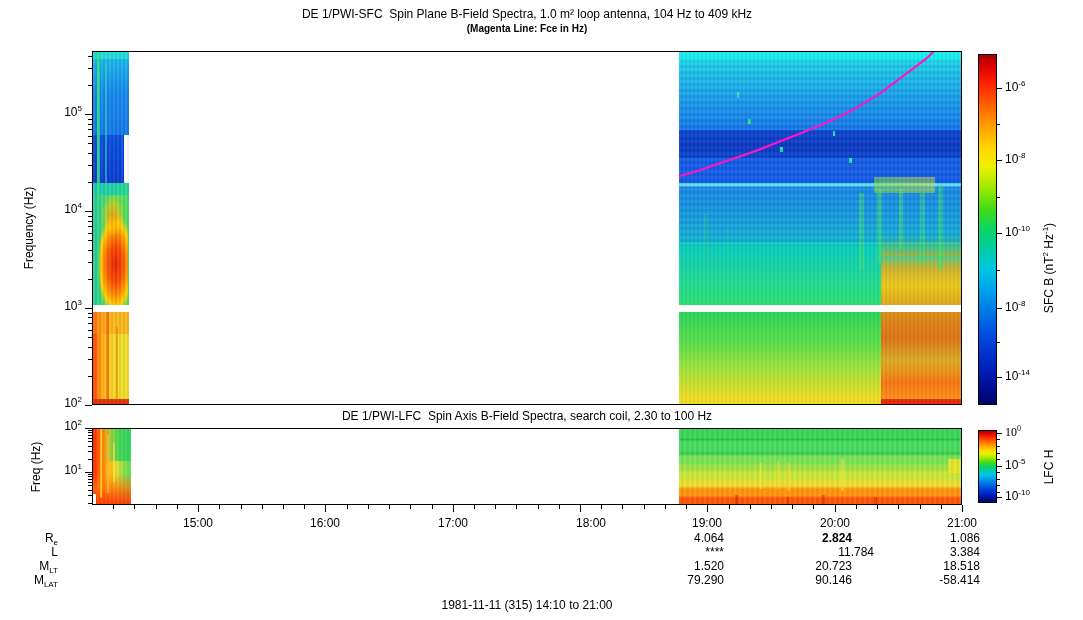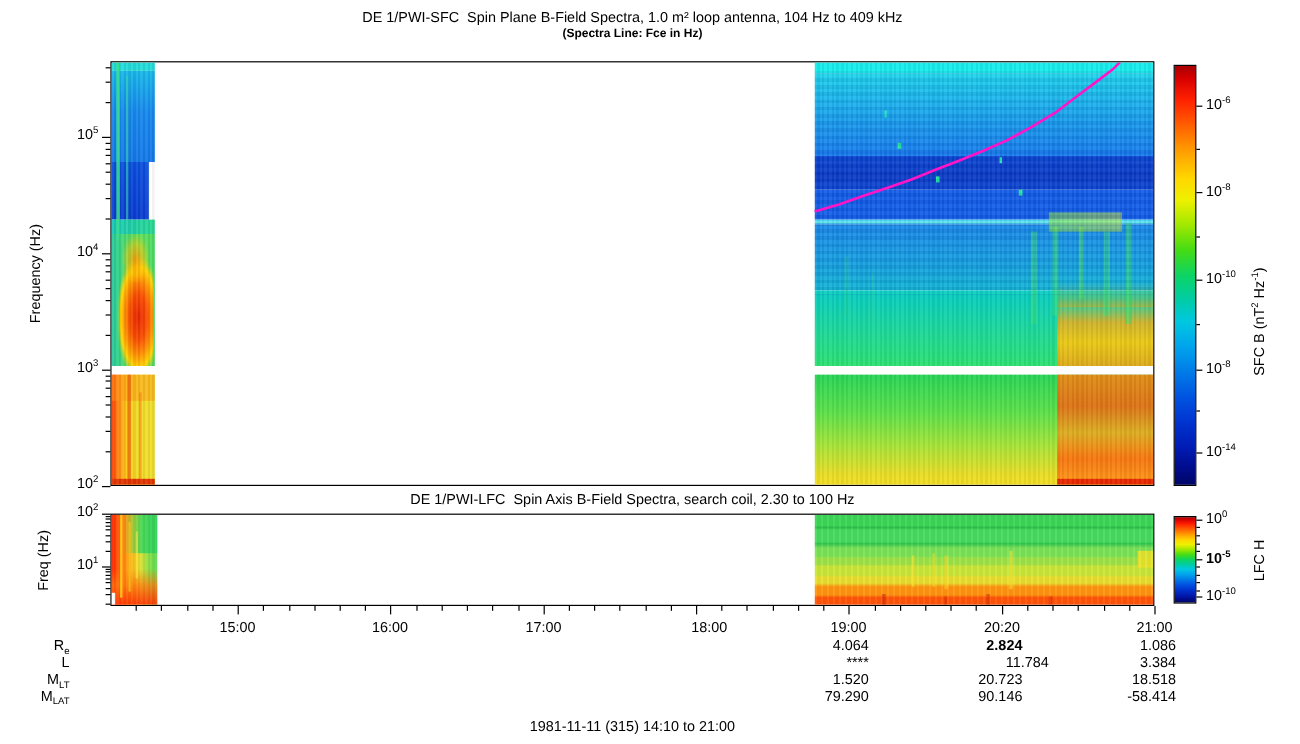--- a/index.html
+++ b/index.html
@@ -34,21 +34,21 @@
   .eph-val{position:absolute;width:90px;text-align:right;font-size:12px;}
   sup{font-size:8px;vertical-align:baseline;position:relative;top:-5px;}
   sub{font-size:8px;vertical-align:baseline;position:relative;top:3px;}
 </style>
 </head>
 <body>
 
 <div class="figure" id="fig">
 
   <div class="chart-title">DE 1/PWI-SFC  Spin Plane B-Field Spectra, 1.0 m² loop antenna, 104 Hz to 409 kHz</div>
-  <div class="chart-subtitle">(Spectra Line: Fce in Hz)</div>
+  <div class="chart-subtitle">(Magenta Line: Fce in Hz)</div>
 
   <div class="rot ylabel-top">Frequency (Hz)</div>
   <div class="panel panel-top">
     <div class="layers" id="top-layers">
         <div class="layer" style="left: 0%; top: 0%; width: 4.14%; height: 2%; background: rgb(34, 220, 216);"></div>
         <div class="layer" style="left: 0%; top: 2%; width: 4.14%; height: 21.7%; background: linear-gradient(rgb(24, 184, 232) 0%, rgb(22, 136, 236) 45%, rgb(20, 120, 232) 100%);"></div>
         <div class="layer" style="left: 0%; top: 23.7%; width: 3.56%; height: 13.6%; background: linear-gradient(rgb(10, 80, 220) 0%, rgb(10, 60, 208) 100%);"></div>
         <div class="layer" style="left: 0%; top: 37.3%; width: 4.14%; height: 3.4%; background: linear-gradient(90deg, rgb(24, 200, 184) 0%, rgb(40, 216, 144) 100%);"></div>
         <div class="layer" style="left: 0%; top: 40.7%; width: 4.14%; height: 31.05%; background: linear-gradient(90deg, rgb(40, 200, 160) 0%, rgb(72, 216, 112) 28%, rgb(102, 222, 85) 60%, rgb(74, 220, 98) 100%);"></div>
         <div class="layer" style="left: 0.6%; top: 42%; width: 3.4%; height: 30.5%; background: radial-gradient(62% 48% at 58% 60%, rgb(232, 36, 0) 0%, rgb(250, 78, 0) 38%, rgb(255, 144, 0) 62%, rgb(255, 210, 0) 82%, rgba(255, 214, 0, 0) 100%);"></div>
@@ -187,21 +187,21 @@
     <div class="xlab" style="left: 176px; top: 516px; width: 44px;">15:00</div>
     <div class="tick" style="left: 325px; top: 505px; width: 1px; height: 7px;"></div>
     <div class="xlab" style="left: 303px; top: 516px; width: 44px;">16:00</div>
     <div class="tick" style="left: 453px; top: 505px; width: 1px; height: 7px;"></div>
     <div class="xlab" style="left: 431px; top: 516px; width: 44px;">17:00</div>
     <div class="tick" style="left: 580px; top: 505px; width: 1px; height: 7px;"></div>
     <div class="xlab" style="left: 558px; top: 516px; width: 44px; margin-left: 11px;">18:00</div>
     <div class="tick" style="left: 707px; top: 505px; width: 1px; height: 7px;"></div>
     <div class="xlab" style="left: 685px; top: 516px; width: 44px;">19:00</div>
     <div class="tick" style="left: 835px; top: 505px; width: 1px; height: 7px;"></div>
-    <div class="xlab" style="left: 813px; top: 516px; width: 44px;">20:20</div>
+    <div class="xlab" style="left: 813px; top: 516px; width: 44px;">20:00</div>
     <div class="tick" style="left: 962px; top: 505px; width: 1px; height: 7px;"></div>
     <div class="xlab" style="left: 940px; top: 516px; width: 44px;">21:00</div>
     <div class="tick" style="left: 113px; top: 505px; width: 1px; height: 4px;"></div>
     <div class="tick" style="left: 134px; top: 505px; width: 1px; height: 4px;"></div>
     <div class="tick" style="left: 156px; top: 505px; width: 1px; height: 4px;"></div>
     <div class="tick" style="left: 177px; top: 505px; width: 1px; height: 4px;"></div>
     <div class="tick" style="left: 219px; top: 505px; width: 1px; height: 4px;"></div>
     <div class="tick" style="left: 241px; top: 505px; width: 1px; height: 4px;"></div>
     <div class="tick" style="left: 262px; top: 505px; width: 1px; height: 4px;"></div>
     <div class="tick" style="left: 283px; top: 505px; width: 1px; height: 4px;"></div>
@@ -239,23 +239,23 @@
     <div class="cblab" style="left: 1005px; top: 225px; width: 44px;">10<sup>-10</sup></div>
     <div class="tick" style="left: 997px; top: 308px; width: 5px; height: 1px;"></div>
     <div class="cblab" style="left: 1005px; top: 300px; width: 44px;">10<sup>-8</sup></div>
     <div class="tick" style="left: 997px; top: 377px; width: 5px; height: 1px;"></div>
     <div class="cblab" style="left: 1005px; top: 369px; width: 44px;">10<sup>-14</sup></div>
     <div class="tick" style="left: 997px; top: 124px; width: 3px; height: 1px;"></div>
     <div class="tick" style="left: 997px; top: 197px; width: 3px; height: 1px;"></div>
     <div class="tick" style="left: 997px; top: 270px; width: 3px; height: 1px;"></div>
     <div class="tick" style="left: 997px; top: 342px; width: 3px; height: 1px;"></div>
     <div class="tick" style="left: 997px; top: 433px; width: 5px; height: 1px;"></div>
-    <div class="cblab" style="left: 1005px; top: 425px; width: 44px;">10<sup>0</sup></div>
+    <div class="cblab" style="left: 1005px; top: 425px; width: 44px; font-family: Liberation Serif, serif;">10<sup>0</sup></div>
     <div class="tick" style="left: 997px; top: 466px; width: 5px; height: 1px;"></div>
-    <div class="cblab" style="left: 1005px; top: 458px; width: 44px; font-weight: bold;">10<sup>-5</sup></div>
+    <div class="cblab" style="left: 1005px; top: 458px; width: 44px;">10<sup>-5</sup></div>
     <div class="tick" style="left: 997px; top: 497px; width: 5px; height: 1px;"></div>
     <div class="cblab" style="left: 1005px; top: 489px; width: 44px;">10<sup>-10</sup></div>
     <div class="tick" style="left: 997px; top: 439px; width: 3px; height: 1px;"></div>
     <div class="tick" style="left: 997px; top: 446px; width: 3px; height: 1px;"></div>
     <div class="tick" style="left: 997px; top: 453px; width: 3px; height: 1px;"></div>
     <div class="tick" style="left: 997px; top: 459px; width: 3px; height: 1px;"></div>
     <div class="tick" style="left: 997px; top: 472px; width: 3px; height: 1px;"></div>
     <div class="tick" style="left: 997px; top: 479px; width: 3px; height: 1px;"></div>
     <div class="tick" style="left: 997px; top: 485px; width: 3px; height: 1px;"></div>
     <div class="tick" style="left: 997px; top: 492px; width: 3px; height: 1px;"></div>

